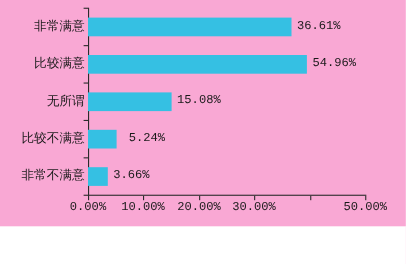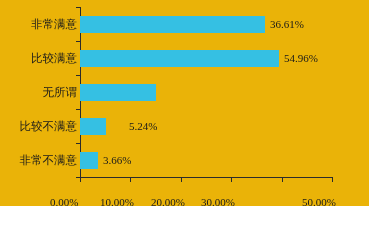--- a/index.html
+++ b/index.html
@@ -4,22 +4,22 @@
 <style>
   html, body {
     margin: 0;
     padding: 0;
     background: #ffffff;
   }
   #chart-root {
     position: relative;
     width: 369px;
     height: 206px;
-    background: #eab308;
-    font-family: Liberation Serif, serif;
+    background: #f9a8d4;
+    font-family: Liberation Mono, monospace;
     overflow: hidden;
   }
 
   
   
   .plot-area {
     position: absolute;
     left: 80px;
     top: 8px;
     width: 252px;   
@@ -90,24 +90,24 @@
     text-align: right;
     white-space: nowrap;
     font-size: 11.5px;
     color: #1a1a1a;
     line-height: 17px;
   }
 
   
   .xlabel {
     position: absolute;
-    top: 196px;
+    top: 183px;
     width: 60px;
     margin-left: -30px;
-    text-align: left;
+    text-align: center;
     font-size: 11px;
     color: #1a1a1a;
     white-space: nowrap;
   }
 </style>
 </head>
 <body>
 
 <div id="chart-root">
 
@@ -134,25 +134,26 @@
       <div class="bar-value" style="left:190px;">36.61%</div>
     </div>
 
     <div class="row" style="top:42px; width:100%;">
       <div class="bar" style="width:198.6px;"></div>
       <div class="bar-value" style="left:204px;">54.96%</div>
     </div>
 
     <div class="row" style="top:76px; width:100%;">
       <div class="bar" style="width:76px;"></div>
+      <div class="bar-value" style="left:81px;">15.08%</div>
     </div>
 
     <div class="row" style="top:110px; width:100%;">
       <div class="bar" style="width:26.4px;"></div>
-      <div class="bar-value" style="left:37px;margin-left:12px;">5.24%</div>
+      <div class="bar-value" style="left:37px;">5.24%</div>
     </div>
 
     <div class="row" style="top:144px; width:100%;">
       <div class="bar" style="width:18.4px;"></div>
       <div class="bar-value" style="left:23px;">3.66%</div>
     </div>
 
   </div>
 
   <div class="xtick" style="left:80px;"></div>

